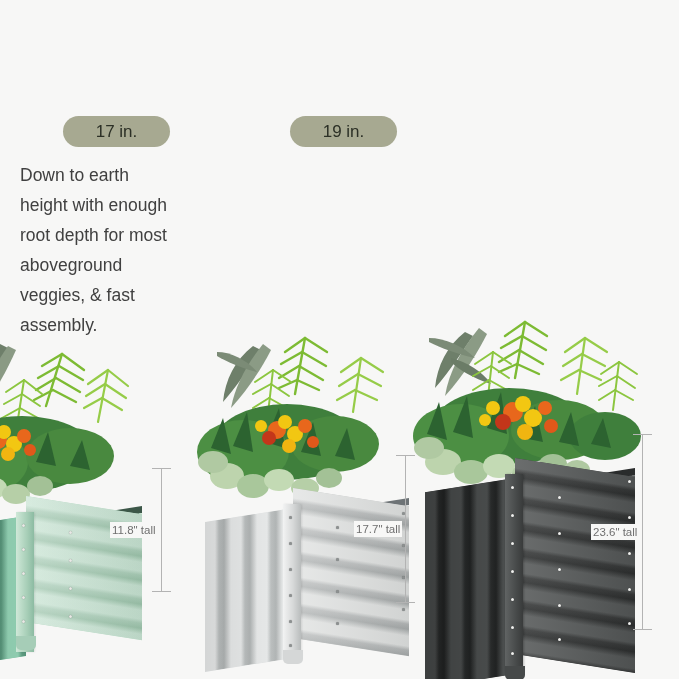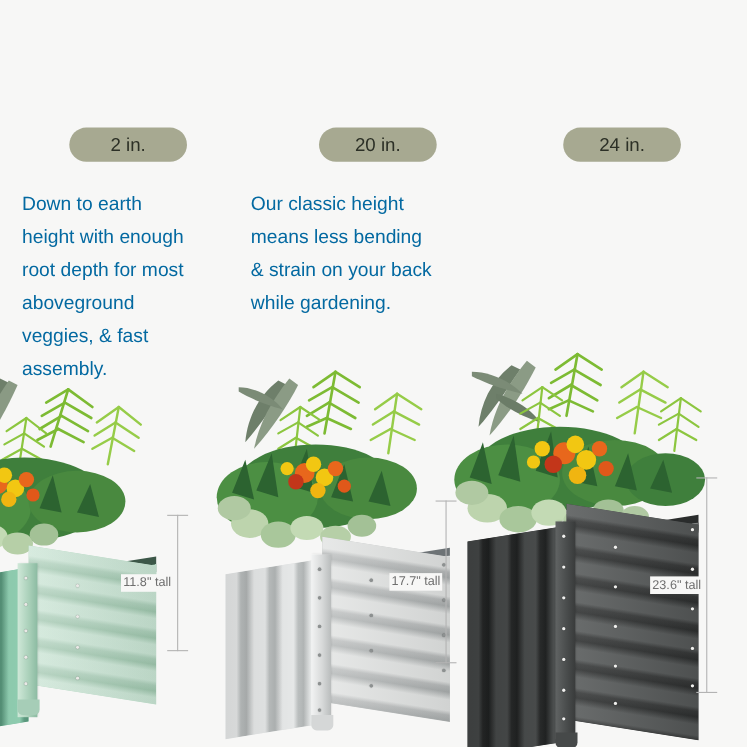--- a/index.html
+++ b/index.html
@@ -40,24 +40,24 @@
     width:107px;
     text-align:center;
     font-size:17px;
     margin-left:43px;
     box-sizing:border-box;
   }
   .col-1 .badge{margin-left:62px;}
   .col-2 .badge{margin-left:60px;}
 
   .col-body{
-    margin-top:23px;
+    margin-top:13px;
     font-size:17.5px;
     line-height:30px;
-    color:#0369a1;
+    color:#404040;
     white-space:pre-line;
   }
 
   
   .scene{position:absolute;left:0;top:320px;width:679px;height:359px;overflow:hidden;}
 
   .planter{position:absolute;}
 
   
   .box-front{position:absolute;overflow:hidden;}
@@ -88,39 +88,34 @@
   .foliage{position:absolute;pointer-events:none;}
   .foliage svg{display:block;overflow:visible;}
 </style>
 </head>
 <body>
 
 <div class="stage">
 
 
   <div class="col col-0">
-    <div class="badge">2 in.</div>
+    <div class="badge">17 in.</div>
     <div class="col-body">Down to earth
 height with enough
 root depth for most
 aboveground
 veggies, &amp; fast
 assembly.</div>
   </div>
 
   <div class="col col-1">
-    <div class="badge">20 in.</div>
-    <div class="col-body">Our classic height
-means less bending
-&amp; strain on your back
-while gardening.</div>
+    <div class="badge">19 in.</div>
   </div>
 
   <div class="col col-2">
-    <div class="badge">24 in.</div>
   </div>
 
   <div class="scene">
 
     <div class="planter" style="left:-96px;top:0;width:260px;height:340px;">
 
       <div class="foliage" style="left:8px;top:16px;width:250px;height:200px;">
         <svg width="250" height="200" viewBox="0 0 250 200">
 
           <path d="M88 8 C70 24 58 46 56 70 C72 52 86 30 96 12 Z" fill="#6e7f6a"></path>

